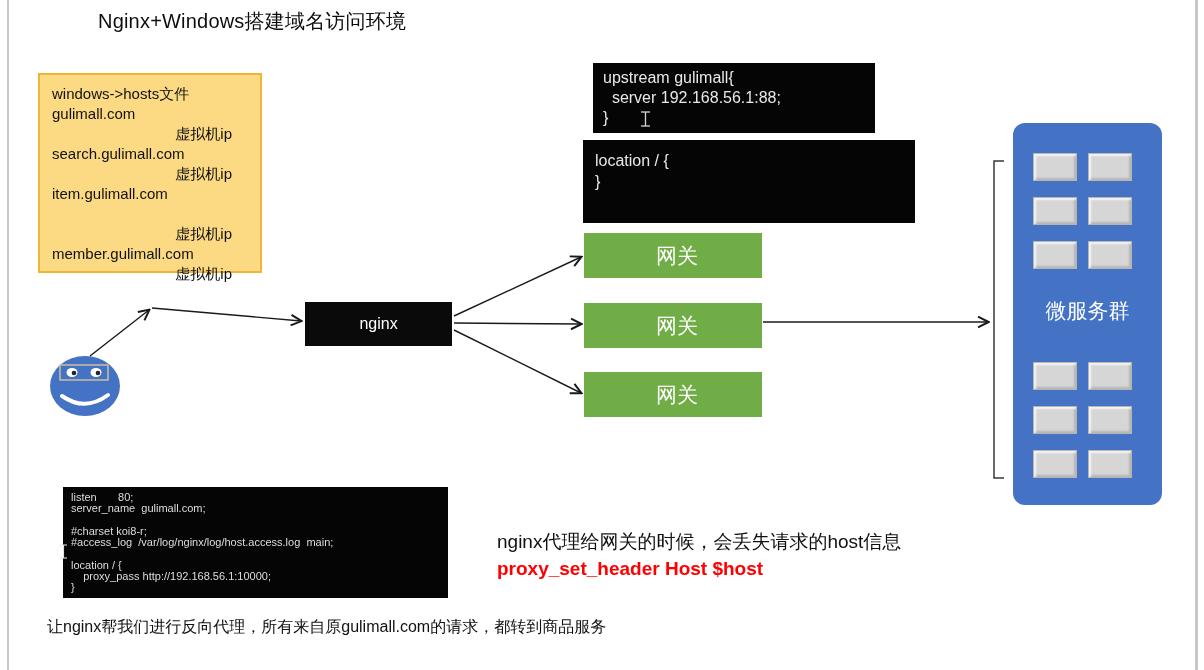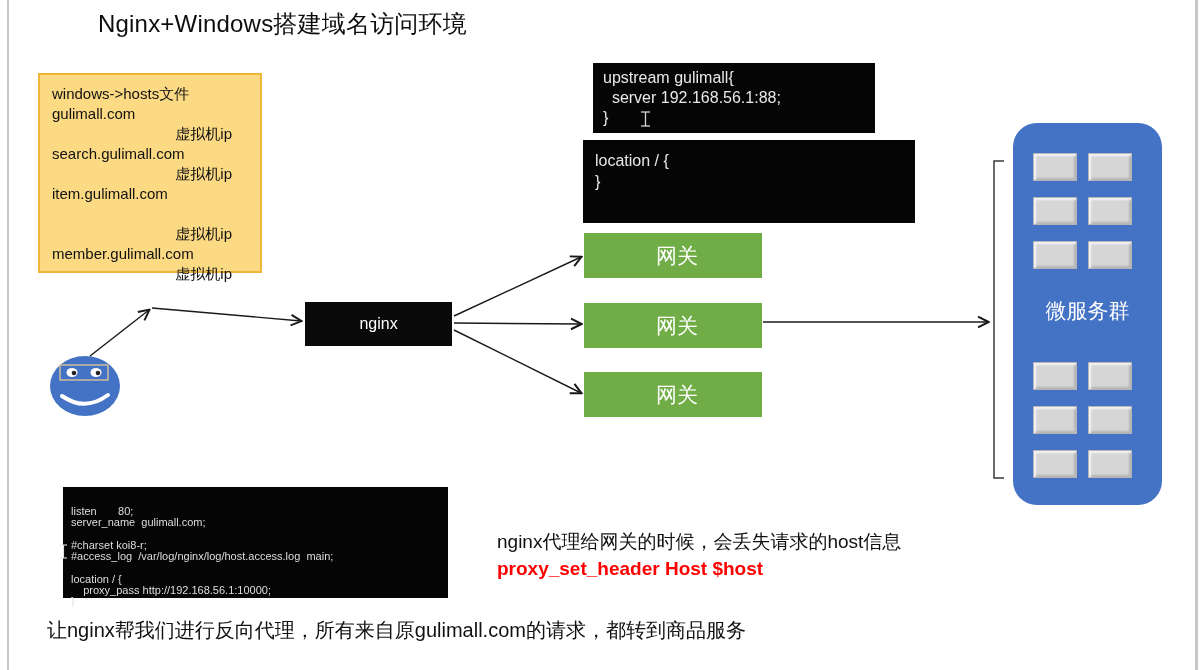--- a/index.html
+++ b/index.html
@@ -8,58 +8,58 @@
   }
   *{margin:0;padding:0;box-sizing:border-box;}
   html,body{background:#fff;}
   body{font-family:"Liberation Sans",sans-serif;}
   .stage{position:relative;width:1204px;height:670px;background:#ffffff;overflow:hidden;}
 
   .edge{position:absolute;top:0;bottom:0;background:#c7c7c7;}
   .edge.left{left:7px;width:2px;}
   .edge.right{left:1195px;width:3px;}
 
-  .title{position:absolute;left:98px;top:8px;font-size:24px;color:#0d0d0d;letter-spacing:.2px;}
+  .title{position:absolute;left:98px;top:8px;font-size:20px;color:#0d0d0d;letter-spacing:.2px;}
 
   .hosts{position:absolute;left:38px;top:73px;width:224px;height:200px;
     background:var(--yellow_fill);border:2px solid var(--yellow_border);
     padding:9px 12px;font-size:15px;color:#111;line-height:20px;}
   .hosts .hl{min-height:20px;white-space:pre;}
   .hosts .hl.r{text-align:right;padding-right:16px;}
 
   .codebox{position:absolute;background:var(--code_bg);color:var(--code_text);
     font-family:Liberation Sans, sans-serif;}
   .codebox .cl{white-space:pre;}
   .cb1{left:593px;top:63px;width:282px;height:70px;padding:5px 10px;font-size:16px;line-height:20px;}
   .cb1 .cl{min-height:20px;}
   .cb2{left:583px;top:140px;width:332px;height:83px;padding:10px 12px;font-size:16px;line-height:21px;}
   .cb2 .cl{min-height:21px;}
-  .cb3{left:63px;top:487px;width:385px;height:111px;padding:19px 8px;font-size:11px;line-height:11.3px;color:#dedede;}
+  .cb3{left:63px;top:487px;width:385px;height:111px;padding:5px 8px;font-size:11px;line-height:11.3px;color:#dedede;}
   .cb3 .cl{min-height:11.3px;}
 
   .nginx{position:absolute;left:305px;top:302px;width:147px;height:44px;background:#0a0a0a;
     color:#fff;font-size:16px;display:flex;align-items:center;justify-content:center;}
 
   .gateway{position:absolute;left:584px;width:178px;height:45px;background:var(--green);
     color:#fff;font-size:21px;display:flex;align-items:center;justify-content:center;padding-left:8px;}
   .gw1{top:233px;} .gw2{top:303px;} .gw3{top:372px;}
 
   .cluster{position:absolute;left:1013px;top:123px;width:149px;height:382px;
-    background:var(--blue);border-radius:24px;}
+    background:var(--blue);border-radius:12px;}
   .grid{position:absolute;left:20px;display:grid;grid-template-columns:44px 44px;
     column-gap:11px;row-gap:16px;}
   .grid.topg{top:30px;} .grid.botg{top:239px;}
   .sq{width:44px;height:28px;background:var(--square_gray);border:1px solid #b5b5b5;
     box-shadow:inset 2px 2px 2px rgba(255,255,255,.75), inset -2px -2px 2px rgba(0,0,0,.15);}
   .cluster-label{position:absolute;left:0;top:174px;width:100%;text-align:center;
     color:#fff;font-size:21px;}
 
   .note{position:absolute;left:497px;top:528px;font-size:19px;color:#111;line-height:27px;}
   .note .red{color:var(--red);font-weight:bold;}
-  .summary{position:absolute;left:47px;top:617px;font-size:20px;color:#111;}
+  .summary{position:absolute;left:47px;top:617px;font-size:16px;color:#111;}
 
   svg.overlay{position:absolute;left:0;top:0;width:1204px;height:670px;pointer-events:none;}
 </style>
 </head>
 <body>
 
 <div class="stage">
 
   <div class="edge left"></div>
   <div class="edge right"></div>

